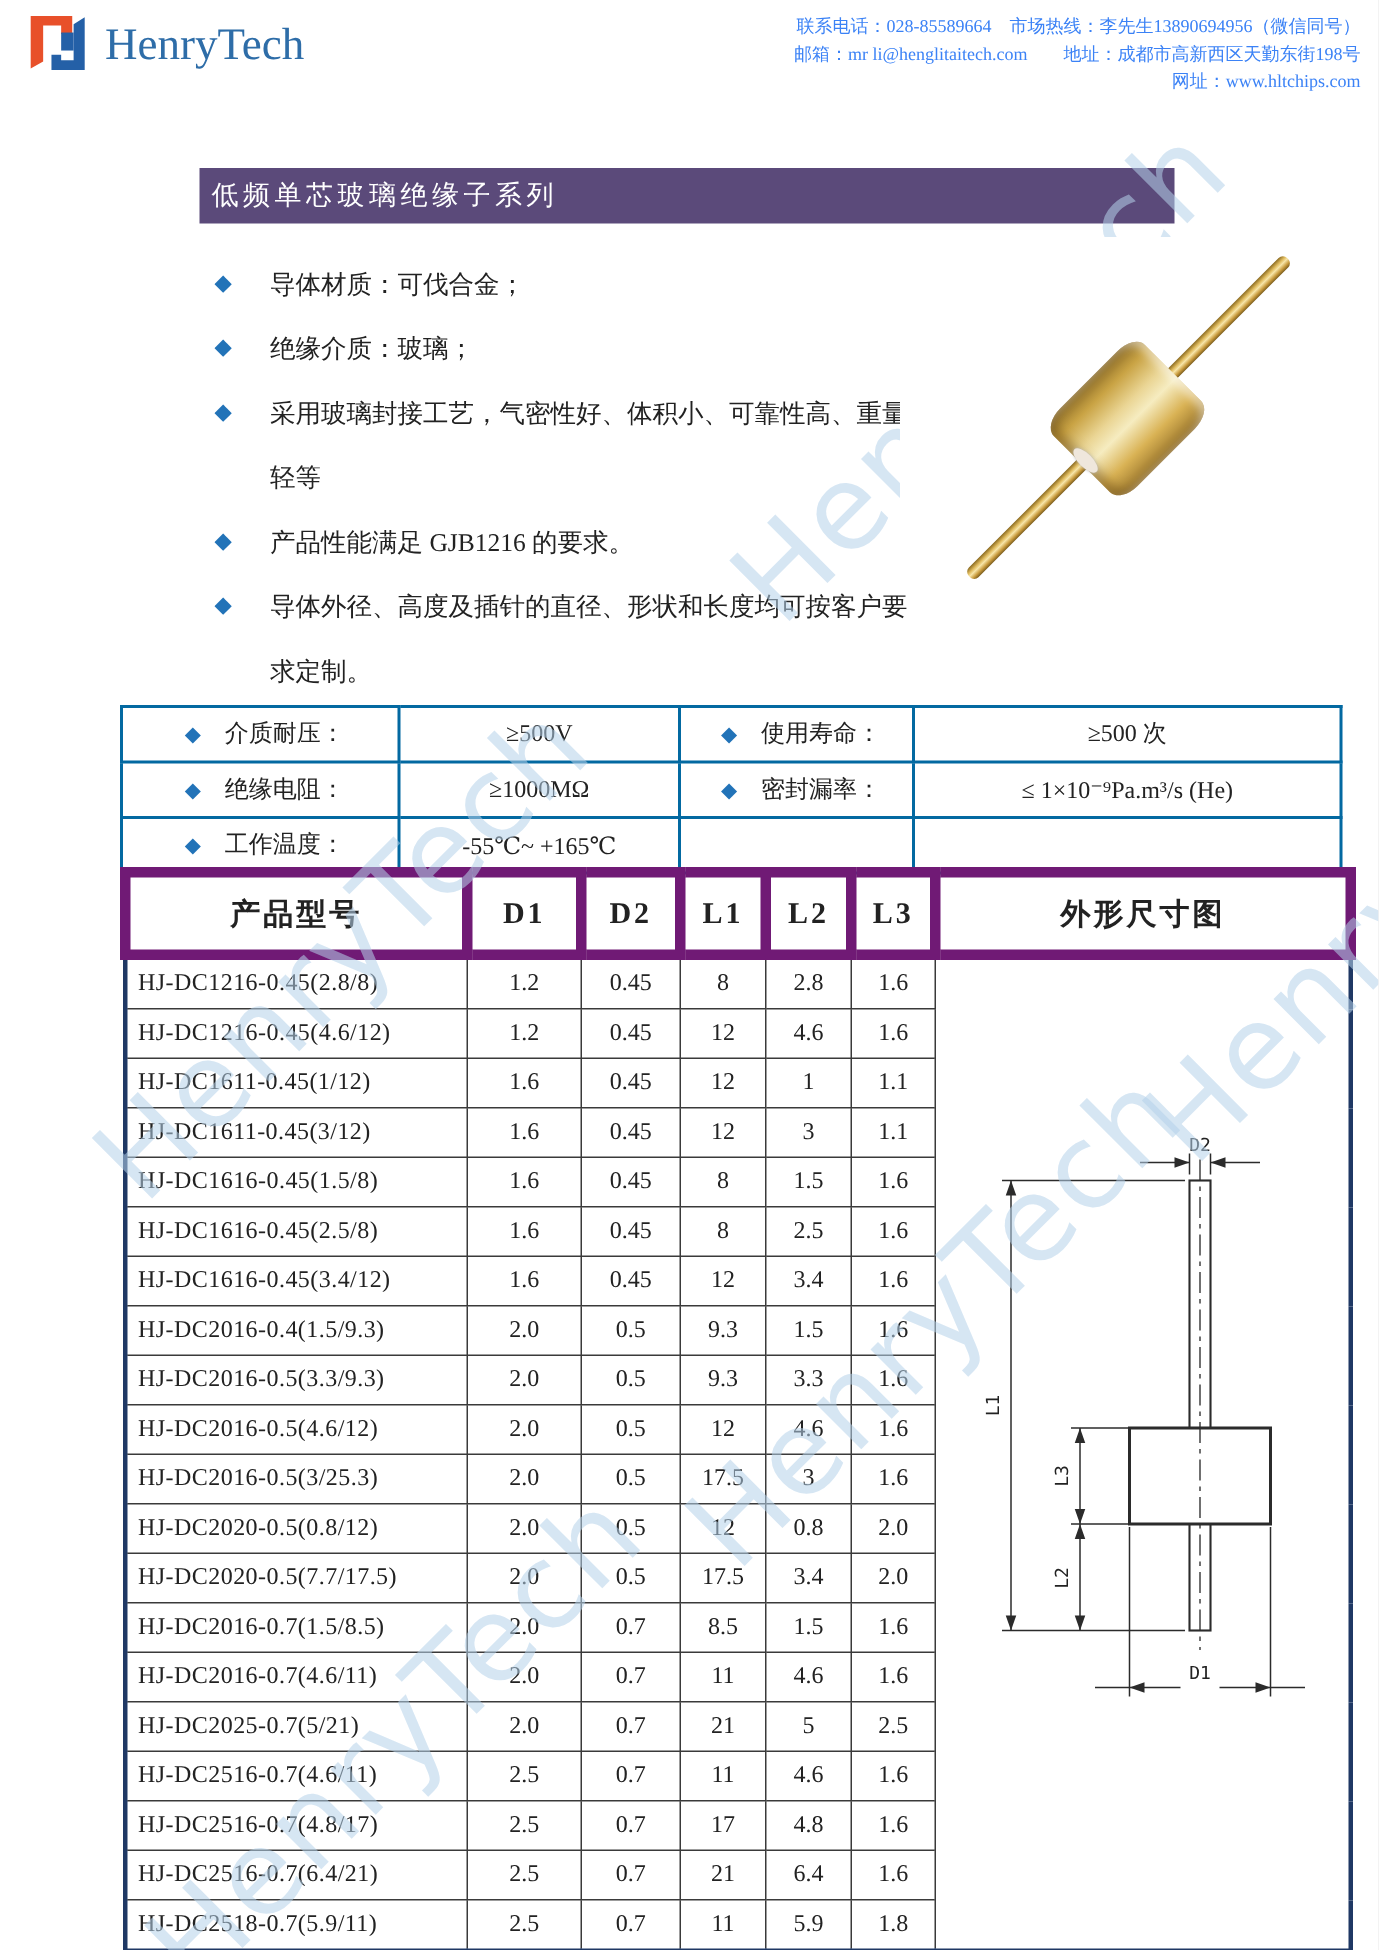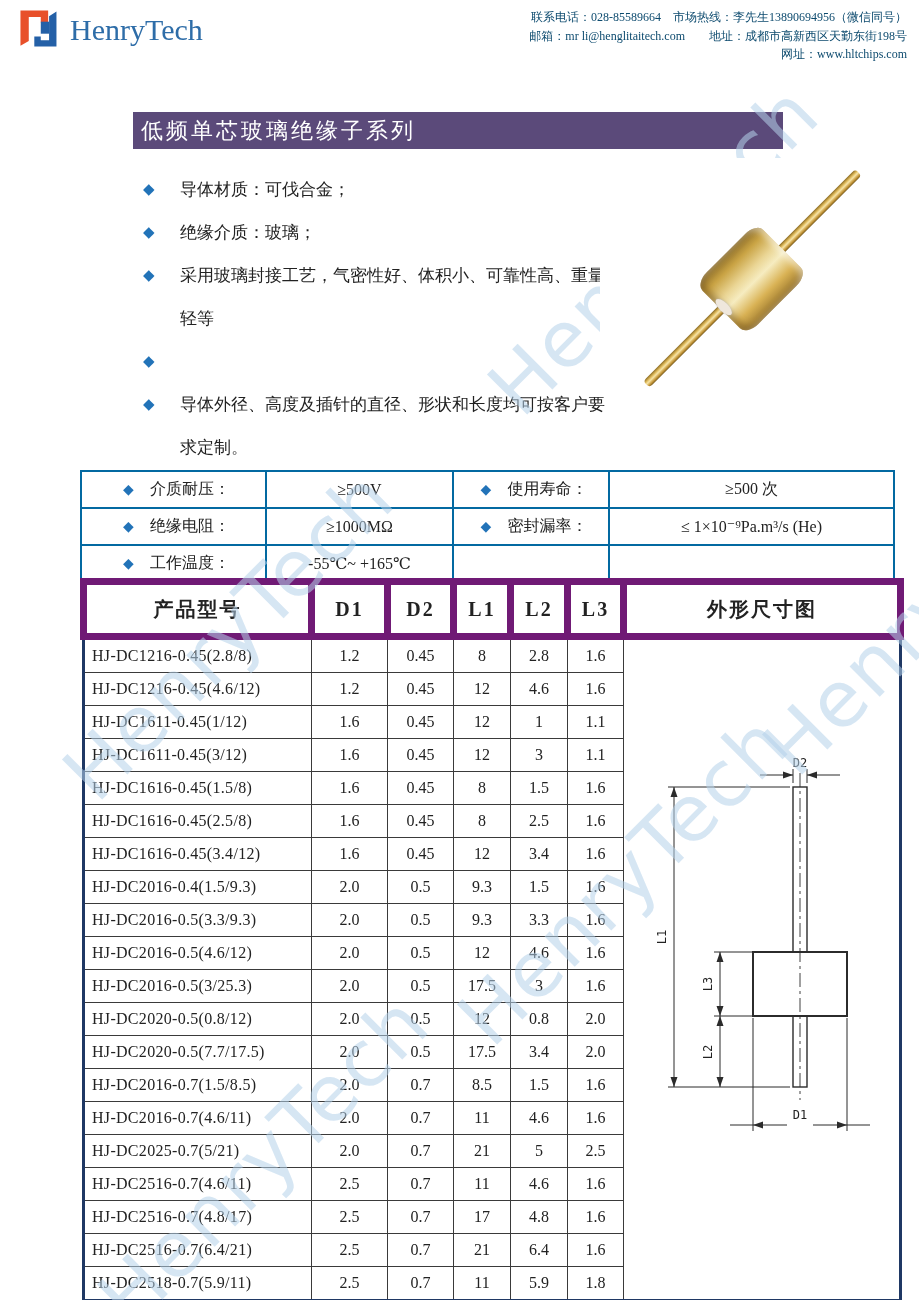--- a/index.html
+++ b/index.html
@@ -8,26 +8,26 @@
 
   
   .wm{position:absolute;z-index:20;font-family:"DejaVu Sans","Liberation Sans",sans-serif;
       font-size:78px;color:#b5d2ea;opacity:.55;white-space:nowrap;
       transform:rotate(-45deg);pointer-events:none;letter-spacing:2px;}
 
   
   .hdr-logo{position:absolute;left:14px;top:6px;display:flex;align-items:center;gap:8px;z-index:10;}
   .logo-word{font-size:30px;color:#2e6da8;font-family:"Liberation Serif",serif;}
   .hdr-contact{position:absolute;right:12px;top:8px;width:470px;text-align:right;z-index:10;
-      font-size:12px;line-height:1.55;color:#0c4a6e;
+      font-size:12px;line-height:1.55;color:#3b82f6;
       font-family:"Liberation Serif","DejaVu Serif",serif;}
 
   
   .title-bar{position:absolute;left:133px;top:112px;width:650px;height:37px;z-index:10;
-      background:#5b4a7a;color:#fff;font-size:22px;line-height:37px;
+      background:#5b4a7a;color:#fff;font-size:18px;line-height:37px;
       padding-left:8px;box-sizing:border-box;letter-spacing:3px;}
 
   
   .bullets{position:absolute;left:133px;top:168px;width:478px;z-index:10;font-size:17px;}
   .bullets ul{list-style:none;margin:0;padding:0;}
   .bullets li{display:flex;gap:22px;line-height:43px;align-items:flex-start;}
   .diamond{color:#2273b8;font-size:15px;flex:0 0 15px;padding-left:10px;}
   .features-label{line-height:43px;}
 
   
@@ -94,20 +94,21 @@
           <span>绝缘介质：玻璃；</span>
         </li>
         <li>
           <span class="diamond">◆</span>
           <span>采用玻璃封接工艺，气密性好、体积小、可靠性高、重量轻等</span>
         </li>
       </ul>
     <ul id="feature-list">
         <li>
           <span class="diamond">◆</span>
+          <span>产品性能满足 GJB1216 的要求。</span>
         </li>
         <li>
           <span class="diamond">◆</span>
           <span>导体外径、高度及插针的直径、形状和长度均可按客户要求定制。</span>
         </li>
       </ul>
   </div>
 
   <div class="photo">
     <div class="part">

